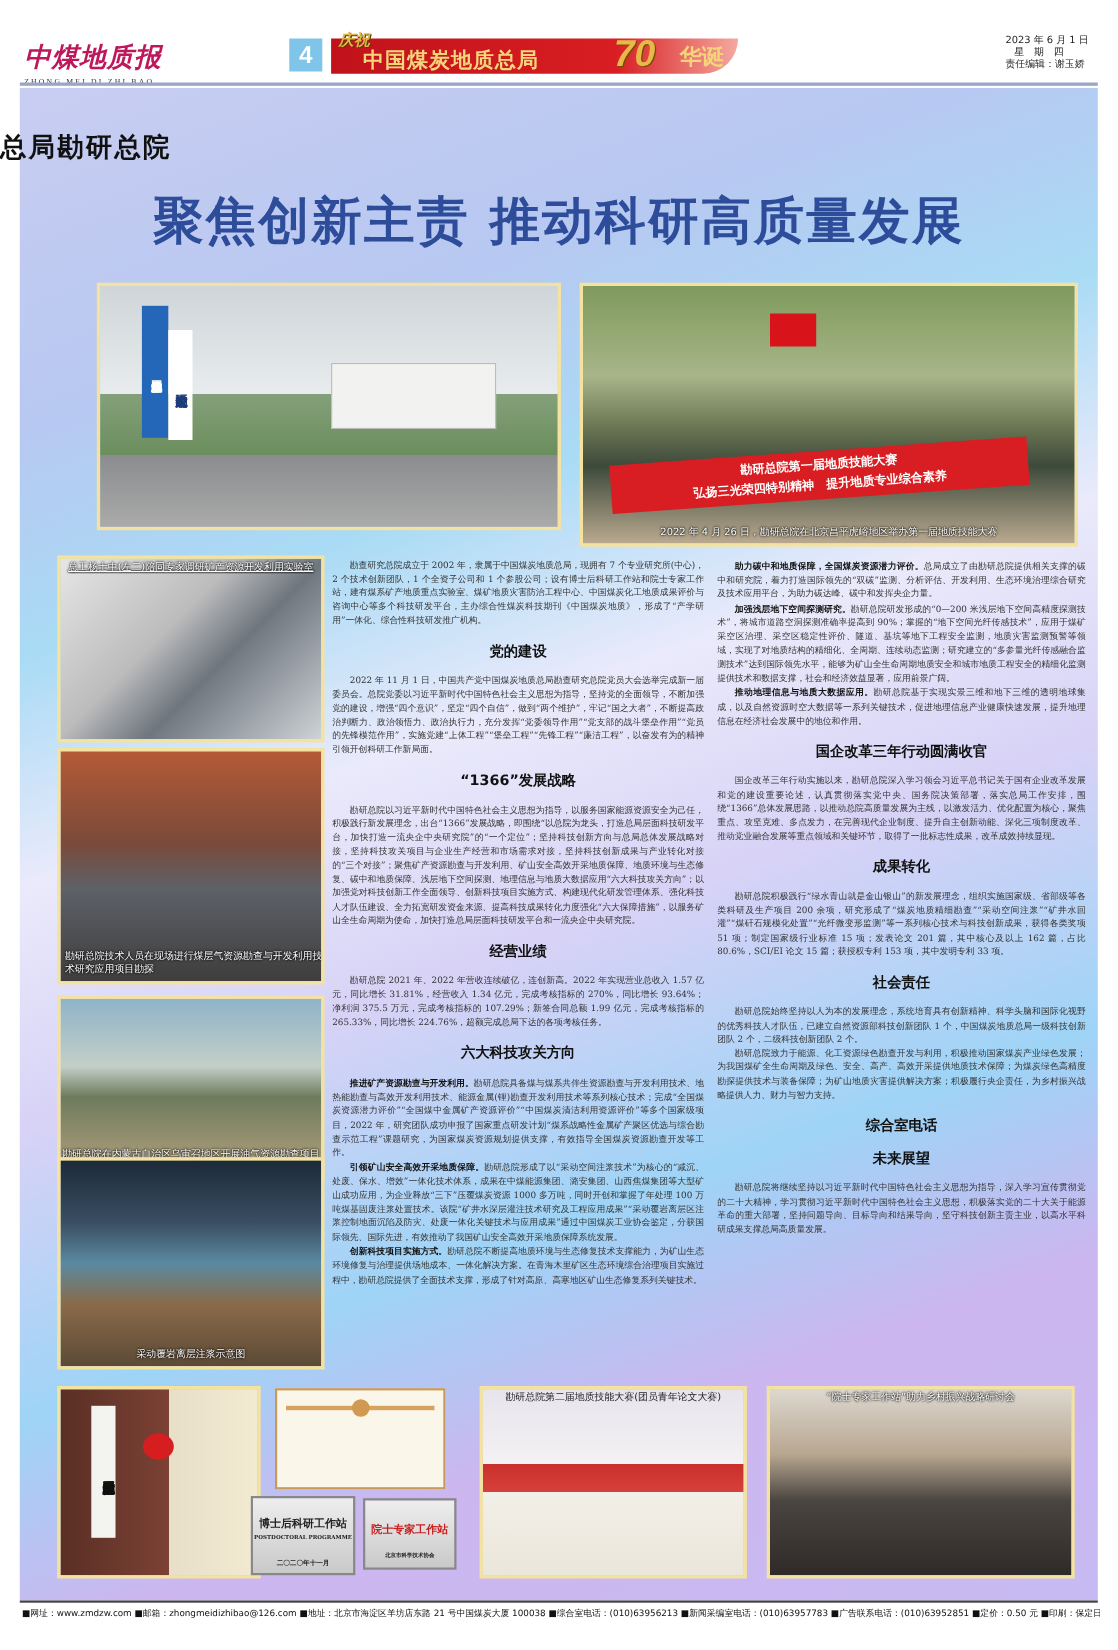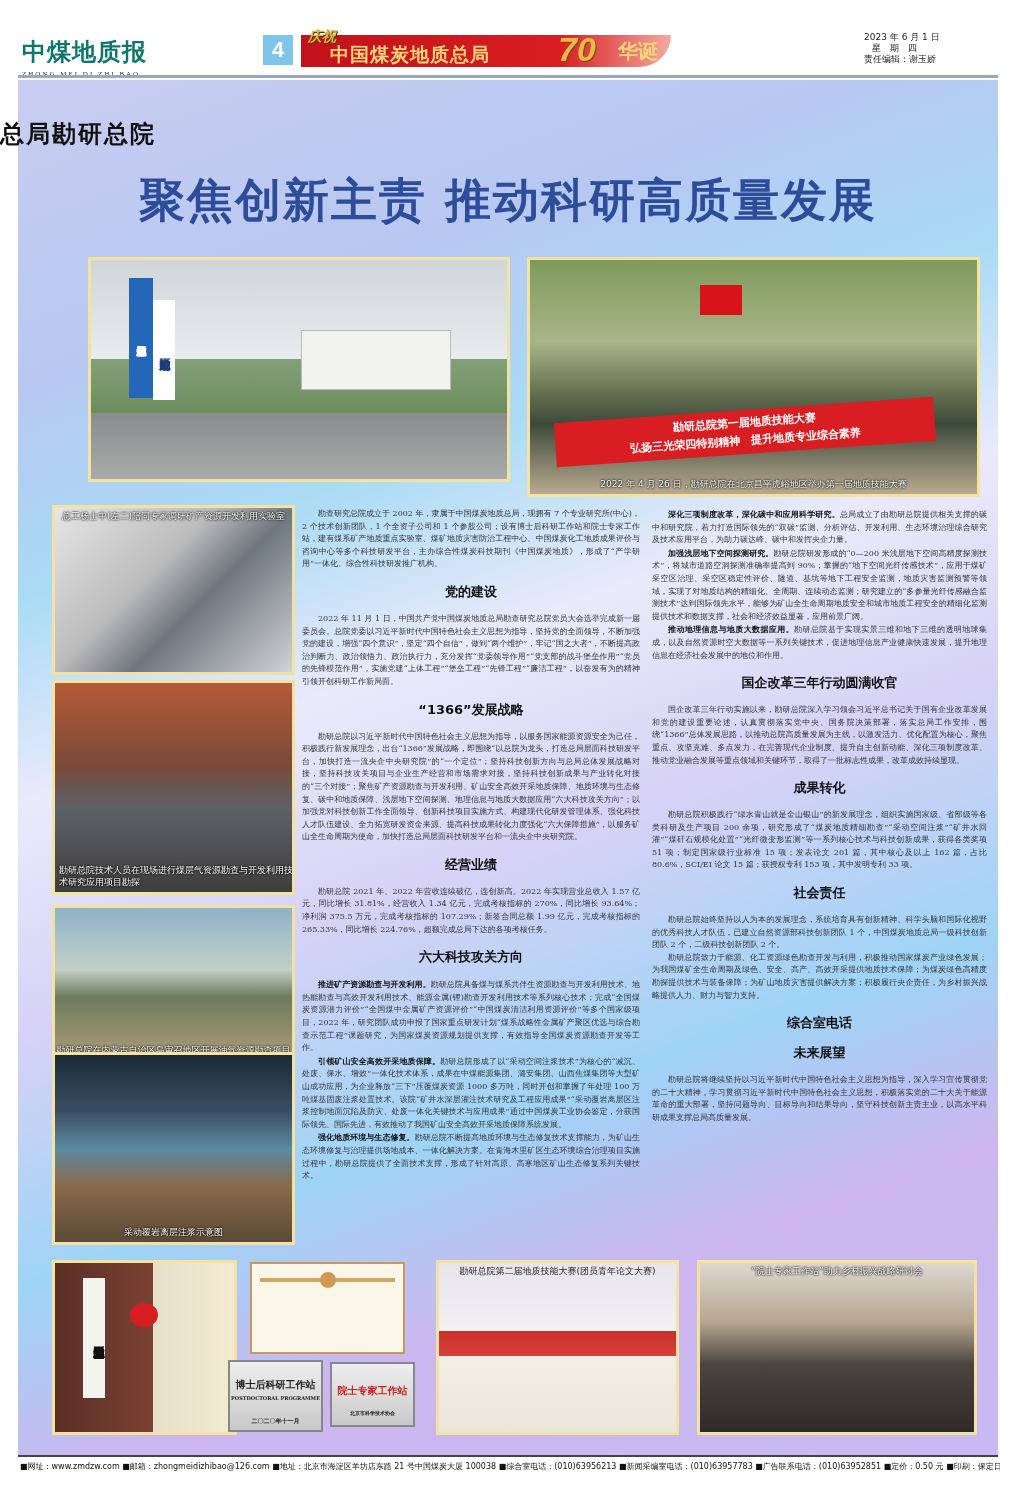--- a/index.html
+++ b/index.html
@@ -1,28 +1,28 @@
 <!DOCTYPE html>
 <html><head>
 <meta charset="utf-8">
 <style>
 *{box-sizing:border-box;margin:0;padding:0;}
 html,body{width:1016px;height:1500px;background:#fff;overflow:hidden;}
 body{position:relative;font-family:"DejaVu Serif",serif;color:#222;}
 .masthead{position:absolute;left:0;top:0;width:1016px;height:80px;background:#fff;}
 .logo{position:absolute;left:22px;top:36px;}
-.logo-cn{font-family:"DejaVu Serif",serif;font-size:24px;color:#0f766e;font-weight:bold;letter-spacing:1px;}
+.logo-cn{font-family:"DejaVu Serif",serif;font-size:24px;color:#be185d;font-weight:bold;letter-spacing:1px;font-style:italic;}
 .logo-en{font-size:7px;color:#333;letter-spacing:2px;margin-top:2px;font-family:"Liberation Serif",serif;}
 .page-no{position:absolute;left:263px;top:35px;width:30px;height:30px;background:#7fc5ea;color:#fff;font:bold 22px "Liberation Sans",sans-serif;text-align:center;line-height:30px;}
 .banner{position:absolute;left:301px;top:35px;width:370px;height:32px;background:linear-gradient(90deg,#c1121b 0%,#d81e22 70%,#f4a9a0 100%);border-radius:0 0 40px 0;}
 .banner-cele{position:absolute;left:308px;top:28px;font:bold italic 14px "DejaVu Serif",serif;color:#e0b64a;text-shadow:1px 1px 0 #5a3b00;}
 .banner-title{position:absolute;left:330px;top:42px;font:bold 19px "DejaVu Sans",sans-serif;color:#f5d57a;letter-spacing:1px;}
 .banner-70{position:absolute;left:558px;top:30px;font:bold italic 34px "Liberation Sans",sans-serif;color:#e8b94a;text-shadow:1px 1px 0 #7a4b00;}
 .banner-cel2{position:absolute;left:618px;top:38px;font:bold 20px "DejaVu Serif",serif;color:#f5d57a;}
-.dateblock{position:absolute;left:864px;top:32px;font:9px "DejaVu Sans",sans-serif;color:#222;line-height:11px;text-align:left;}
+.dateblock{position:absolute;left:914px;top:32px;font:9px "DejaVu Sans",sans-serif;color:#222;line-height:11px;text-align:left;}
 .mast-rule{position:absolute;left:18px;top:75px;width:980px;height:3px;background:#9aa6c6;}
 .paper{position:absolute;left:18px;top:80px;width:980px;height:1375px;background:linear-gradient(160deg,#c9cdf2 0%,#b7c8f1 18%,#a9dbf5 30%,#eaeafb 42%,#d7d2f6 55%,#9ed4f6 70%,#cdb6f0 82%,#c7baf2 100%);}
 .kicker{position:absolute;left:0;top:118px;width:1016px;text-align:left;font:bold 24px "DejaVu Sans",sans-serif;color:#111;letter-spacing:2px;}
 .headline{position:absolute;left:0;top:170px;width:1016px;text-align:center;font:bold 46px "DejaVu Sans",sans-serif;color:#2d4c9a;letter-spacing:2px;}
 .photo{position:absolute;border:3px solid #f4e3a0;overflow:hidden;}
 .cap{position:absolute;font:9px "DejaVu Sans",sans-serif;color:#fff;text-shadow:0 0 2px #000,0 0 2px #000;text-align:center;line-height:12px;}
 .col{position:absolute;font-size:8px;line-height:12.6px;color:#333;text-align:justify;}
 .col p{text-indent:2em;}
 .col b{color:#111;}
 .sec{font:bold 13px "DejaVu Sans",sans-serif;color:#111;text-align:center;text-indent:0 !important;margin:12px 0 12px;}
@@ -81,21 +81,21 @@
 <div class="photo grp" style="left:527px;top:257px;width:453px;height:240px;">
   <div class="flag"></div>
   <div class="banner-red">
     <div>勘研总院第一届地质技能大赛</div>
     <div>弘扬三光荣四特别精神　提升地质专业综合素养</div>
   </div>
   <div class="cap" style="left:0;bottom:4px;width:100%;">2022 年 4 月 26 日，勘研总院在北京昌平虎峪地区举办第一届地质技能大赛</div>
 </div>
 
 <div class="photo lab" style="left:52px;top:505px;width:243px;height:170px;">
-  <div class="cap" style="left:0;top:2px;width:100%;">总工杨士中(左二)陪同专家调研矿产资源开发利用实验室</div>
+  <div class="cap" style="left:0;top:2px;width:100%;text-decoration:underline;">总工杨士中(左二)陪同专家调研矿产资源开发利用实验室</div>
 </div>
 <div class="photo rig" style="left:52px;top:680px;width:243px;height:215px;">
   <div class="cap" style="left:4px;bottom:4px;width:235px;text-align:left;">勘研总院技术人员在现场进行煤层气资源勘查与开发利用技术研究应用项目勘探</div>
 </div>
 <div class="photo drill" style="left:52px;top:905px;width:243px;height:168px;">
   <div class="cap" style="left:0;bottom:2px;width:100%;">勘研总院在内蒙古自治区乌审召地区开展油气资源勘查项目施工</div>
 </div>
 <div class="photo geo" style="left:52px;top:1052px;width:243px;height:193px;">
   <div class="cap" style="left:0;bottom:4px;width:100%;">采动覆岩离层注浆示意图</div>
 </div>
@@ -104,25 +104,25 @@
   <p>勘查研究总院成立于 2002 年，隶属于中国煤炭地质总局，现拥有 7 个专业研究所(中心)，2 个技术创新团队，1 个全资子公司和 1 个参股公司；设有博士后科研工作站和院士专家工作站，建有煤系矿产地质重点实验室、煤矿地质灾害防治工程中心、中国煤炭化工地质成果评价与咨询中心等多个科技研发平台，主办综合性煤炭科技期刊《中国煤炭地质》，形成了“产学研用”一体化、综合性科技研发推广机构。</p>
   <div class="sec">党的建设</div>
   <p>2022 年 11 月 1 日，中国共产党中国煤炭地质总局勘查研究总院党员大会选举完成新一届委员会。总院党委以习近平新时代中国特色社会主义思想为指导，坚持党的全面领导，不断加强党的建设，增强“四个意识”，坚定“四个自信”，做到“两个维护”，牢记“国之大者”，不断提高政治判断力、政治领悟力、政治执行力，充分发挥“党委领导作用”“党支部的战斗堡垒作用”“党员的先锋模范作用”，实施党建“上体工程”“堡垒工程”“先锋工程”“廉洁工程”，以奋发有为的精神引领开创科研工作新局面。</p>
   <div class="sec">“1366”发展战略</div>
   <p>勘研总院以习近平新时代中国特色社会主义思想为指导，以服务国家能源资源安全为己任，积极践行新发展理念，出台“1366”发展战略，即围绕“以总院为龙头，打造总局层面科技研发平台，加快打造一流央企中央研究院”的“一个定位”；坚持科技创新方向与总局总体发展战略对接，坚持科技攻关项目与企业生产经营和市场需求对接，坚持科技创新成果与产业转化对接的“三个对接”；聚焦矿产资源勘查与开发利用、矿山安全高效开采地质保障、地质环境与生态修复、碳中和地质保障、浅层地下空间探测、地理信息与地质大数据应用“六大科技攻关方向”；以加强党对科技创新工作全面领导、创新科技项目实施方式、构建现代化研发管理体系、强化科技人才队伍建设、全力拓宽研发资金来源、提高科技成果转化力度强化“六大保障措施”，以服务矿山全生命周期为使命，加快打造总局层面科技研发平台和一流央企中央研究院。</p>
   <div class="sec">经营业绩</div>
   <p>勘研总院 2021 年、2022 年营收连续破亿，连创新高。2022 年实现营业总收入 1.57 亿元，同比增长 31.81%，经营收入 1.34 亿元，完成考核指标的 270%，同比增长 93.64%；净利润 375.5 万元，完成考核指标的 107.29%；新签合同总额 1.99 亿元，完成考核指标的 265.33%，同比增长 224.76%，超额完成总局下达的各项考核任务。</p>
   <div class="sec">六大科技攻关方向</div>
   <p><b>推进矿产资源勘查与开发利用。</b><span>勘研总院具备煤与煤系共伴生资源勘查与开发利用技术、地热能勘查与高效开发利用技术、能源金属(锂)勘查开发利用技术等系列核心技术；完成“全国煤炭资源潜力评价”“全国煤中金属矿产资源评价”“中国煤炭清洁利用资源评价”等多个国家级项目，2022 年，研究团队成功申报了国家重点研发计划“煤系战略性金属矿产聚区优选与综合勘查示范工程”课题研究，为国家煤炭资源规划提供支撑，有效指导全国煤炭资源勘查开发等工作。</span></p>
   <p><b>引领矿山安全高效开采地质保障。</b><span>勘研总院形成了以“采动空间注浆技术”为核心的“减沉、处废、保水、增效”一体化技术体系，成果在中煤能源集团、潞安集团、山西焦煤集团等大型矿山成功应用，为企业释放“三下”压覆煤炭资源 1000 多万吨，同时开创和掌握了年处理 100 万吨煤基固废注浆处置技术。该院“矿井水深层灌注技术研究及工程应用成果”“采动覆岩离层区注浆控制地面沉陷及防灾、处废一体化关键技术与应用成果”通过中国煤炭工业协会鉴定，分获国际领先、国际先进，有效推动了我国矿山安全高效开采地质保障系统发展。</span></p>
-  <p><b>强化地质环境与生态修复。</b><span>勘研总院不断提高地质环境与生态修复技术支撑能力，为矿山生态环境修复与治理提供场地成本、一体化解决方案。在青海木里矿区生态环境综合治理项目实施过程中，勘研总院提供了全面技术支撑，形成了针对高原、高寒地区矿山生态修复系列关键技术。</span></p>
+  <p><b>创新科技项目实施方式。</b><span>勘研总院不断提高地质环境与生态修复技术支撑能力，为矿山生态环境修复与治理提供场地成本、一体化解决方案。在青海木里矿区生态环境综合治理项目实施过程中，勘研总院提供了全面技术支撑，形成了针对高原、高寒地区矿山生态修复系列关键技术。</span></p>
 </div>
 
 <div class="col" style="left:652px;top:508px;width:335px;height:745px;overflow:hidden;">
-  <p><b>深化三项制度改革，深化碳中和应用科学研究。</b><span>总局成立了由勘研总院提供相关支撑的碳中和研究院，着力打造国际领先的“双碳”监测、分析评估、开发利用、生态环境治理综合研究及技术应用平台，为助力碳达峰、碳中和发挥央企力量。</span></p>
+  <p><b>助力碳中和地质保障，全国煤炭资源潜力评价。</b><span>总局成立了由勘研总院提供相关支撑的碳中和研究院，着力打造国际领先的“双碳”监测、分析评估、开发利用、生态环境治理综合研究及技术应用平台，为助力碳达峰、碳中和发挥央企力量。</span></p>
   <p><b>加强浅层地下空间探测研究。</b><span>勘研总院研发形成的“0—200 米浅层地下空间高精度探测技术”，将城市道路空洞探测准确率提高到 90%；掌握的“地下空间光纤传感技术”，应用于煤矿采空区治理、采空区稳定性评价、隧道、基坑等地下工程安全监测，地质灾害监测预警等领域，实现了对地质结构的精细化、全周期、连续动态监测；研究建立的“多参量光纤传感融合监测技术”达到国际领先水平，能够为矿山全生命周期地质安全和城市地质工程安全的精细化监测提供技术和数据支撑，社会和经济效益显著，应用前景广阔。</span></p>
   <p><b>推动地理信息与地质大数据应用。</b><span>勘研总院基于实现实景三维和地下三维的透明地球集成，以及自然资源时空大数据等一系列关键技术，促进地理信息产业健康快速发展，提升地理信息在经济社会发展中的地位和作用。</span></p>
   <div class="sec">国企改革三年行动圆满收官</div>
   <p>国企改革三年行动实施以来，勘研总院深入学习领会习近平总书记关于国有企业改革发展和党的建设重要论述，认真贯彻落实党中央、国务院决策部署，落实总局工作安排，围绕“1366”总体发展思路，以推动总院高质量发展为主线，以激发活力、优化配置为核心，聚焦重点、攻坚克难、多点发力，在完善现代企业制度、提升自主创新动能、深化三项制度改革、推动党业融合发展等重点领域和关键环节，取得了一批标志性成果，改革成效持续显现。</p>
   <div class="sec">成果转化</div>
   <p>勘研总院积极践行“绿水青山就是金山银山”的新发展理念，组织实施国家级、省部级等各类科研及生产项目 200 余项，研究形成了“煤炭地质精细勘查”“采动空间注浆”“矿井水回灌”“煤矸石规模化处置”“光纤微变形监测”等一系列核心技术与科技创新成果，获得各类奖项 51 项；制定国家级行业标准 15 项；发表论文 201 篇，其中核心及以上 162 篇，占比 80.6%，SCI/EI 论文 15 篇；获授权专利 153 项，其中发明专利 33 项。</p>
   <div class="sec">社会责任</div>
   <p>勘研总院始终坚持以人为本的发展理念，系统培育具有创新精神、科学头脑和国际化视野的优秀科技人才队伍，已建立自然资源部科技创新团队 1 个，中国煤炭地质总局一级科技创新团队 2 个，二级科技创新团队 2 个。</p>
   <p>勘研总院致力于能源、化工资源绿色勘查开发与利用，积极推动国家煤炭产业绿色发展；为我国煤矿全生命周期及绿色、安全、高产、高效开采提供地质技术保障；为煤炭绿色高精度勘探提供技术与装备保障；为矿山地质灾害提供解决方案；积极履行央企责任，为乡村振兴战略提供人力、财力与智力支持。</p>
   <div class="sec">综合室电话</div>

